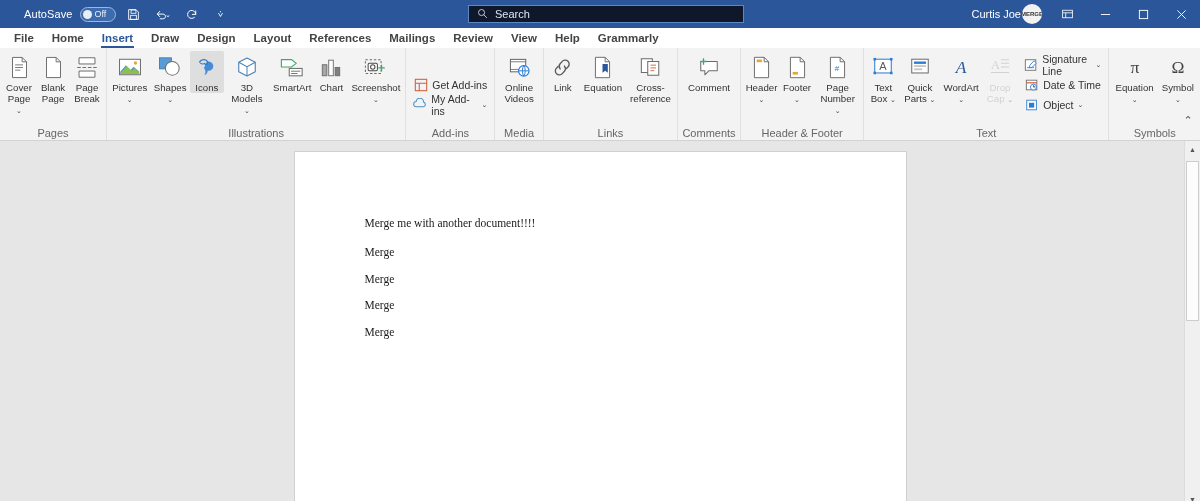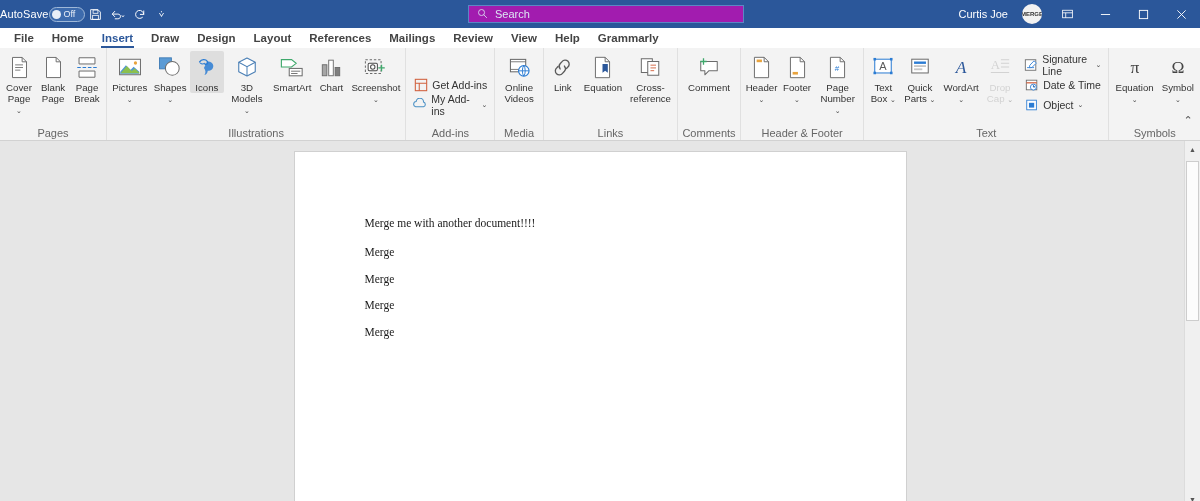--- a/index.html
+++ b/index.html
@@ -11,21 +11,21 @@
   }
 
   
   .titlebar {
     height: 28px; width: 100%;
     background: #2b579a;
     display: flex; align-items: center;
     color: #fff; font-size: 11px;
     position: relative;
   }
-  .tb-left { display: flex; align-items: center; padding-left: 0; }
+  .tb-left { display: flex; align-items: center; padding-left: 24px; gap: 7px; }
   .autosave-label { font-size: 11px; letter-spacing: .1px; }
   .autosave-toggle {
     width: 36px; height: 15px; border-radius: 8px;
     border: 1px solid #9fb8d8; background: #3d6bad;
     display: flex; align-items: center; padding: 0 2px; gap: 3px;
     cursor: pointer;
     text-align: right;
   }
   .autosave-knob { width: 9px; height: 9px; border-radius: 50%; background: #e8eef7; }
   .autosave-state { font-size: 9px; color: #e8eef7; }
@@ -38,31 +38,31 @@
   .tb-title {
     position: absolute; left: 0; right: 0; top: 0; height: 28px;
     display: flex; align-items: center; justify-content: center;
     font-size: 11.5px; pointer-events: none;
   }
   .tb-title span { pointer-events: auto; }
 
   .searchbox {
     position: absolute; left: 468px; top: 5px;
     width: 276px; height: 18px;
-    background: #a21caf; border: 1px solid #5c86c4;
+    background: #0f172a; border: 1px solid #5c86c4;
     display: flex; align-items: center; gap: 7px;
     padding: 0 8px; font-size: 11px; color: #dce6f4;
     cursor: text;
   }
 
   .tb-right {
     position: absolute; right: 0; top: 0; height: 28px;
     display: flex; align-items: center;
   }
-  .user-name { font-size: 11px; margin-right: 14px; }
+  .user-name { font-size: 11px; margin-right: 1px; }
   .avatar {
     width: 20px; height: 20px; border-radius: 50%;
     background: #f2f2f2; color: #333;
     display: flex; align-items: center; justify-content: center;
     font-size: 6px; font-weight: bold; overflow: hidden;
     cursor: pointer; margin-right: 6px;
   }
   .win-btn {
     width: 38px; height: 28px; display: flex; align-items: center; justify-content: center;
     cursor: pointer; font-size: 12px;

